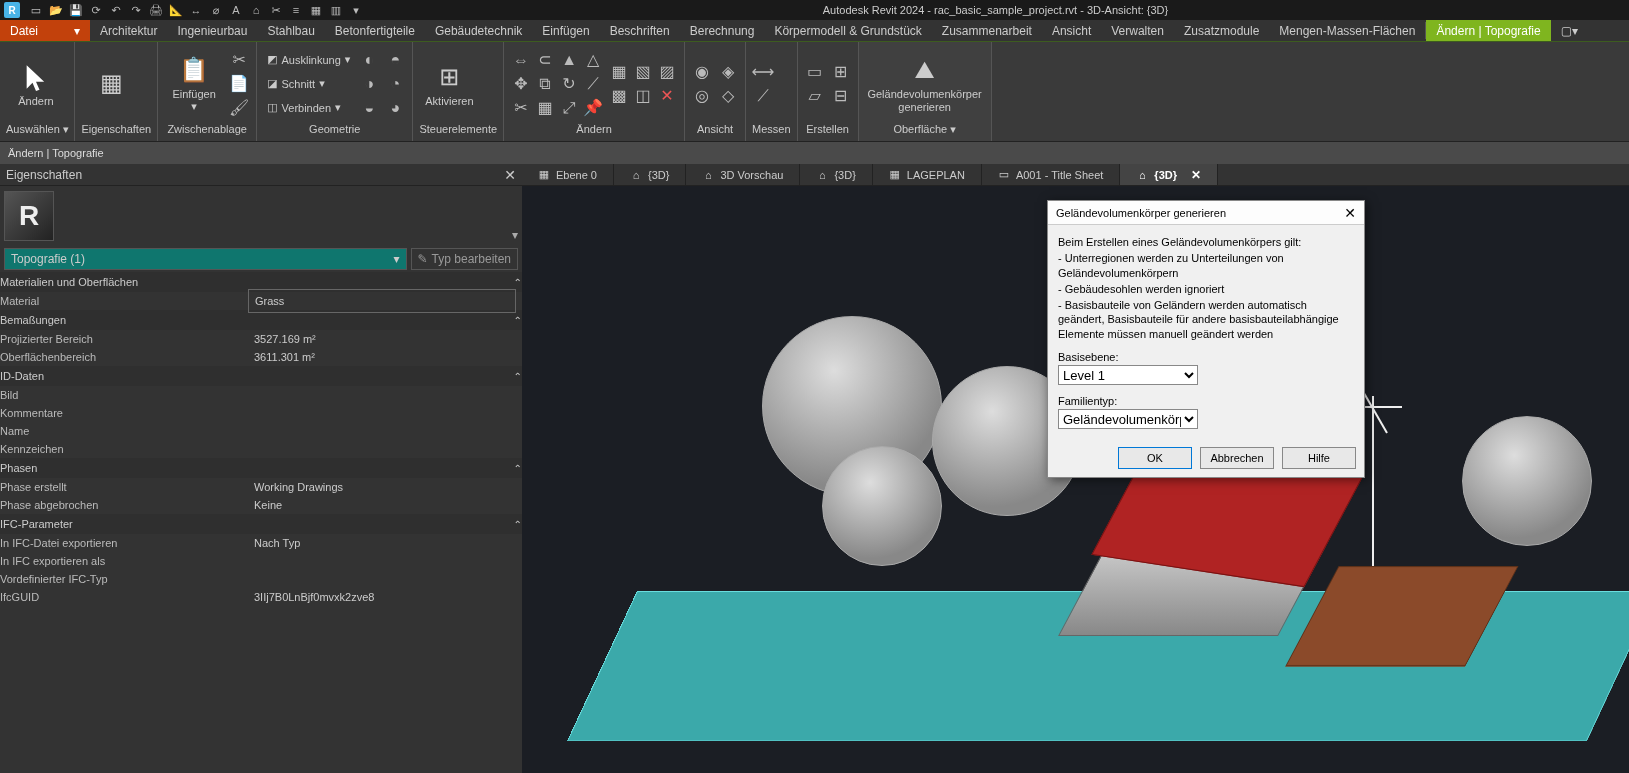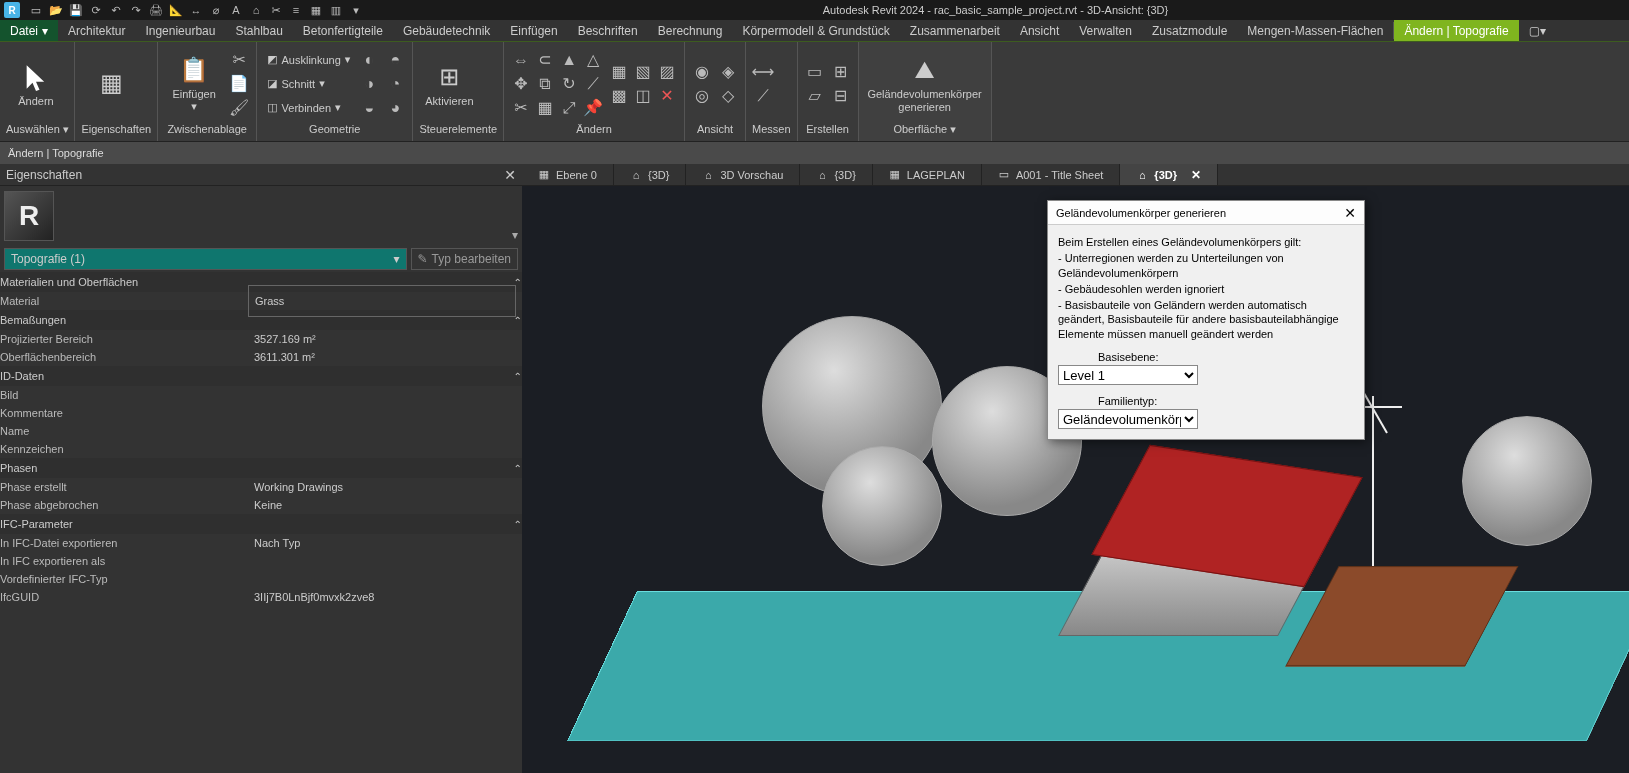--- a/index.html
+++ b/index.html
@@ -7,21 +7,21 @@
 
 
 .title-bar { height: 20px; background: #1a1a1a; display: flex; align-items: center; padding: 0 4px; font-size: 11px; }
 .title-bar .r-icon { width: 16px; height: 16px; background: #49b4e8; color: #fff; font-weight: bold; display: flex; align-items: center; justify-content: center; border-radius: 2px; margin-right: 6px; font-size: 10px; }
 .title-bar .qat-icon { width: 16px; height: 16px; margin: 0 2px; display: inline-flex; align-items: center; justify-content: center; color: #bbb; }
 .title-bar .title-text { flex: 1; text-align: center; color: #ccc; }
 
 
 .menu-bar { height: 22px; background: #333; display: flex; align-items: stretch; font-size: 12px; border-bottom: 1px solid #3d5c1f; }
 .menu-bar .menu-item { padding: 0 10px; display: flex; align-items: center; color: #ccc; cursor: pointer; }
-.menu-bar .menu-item.file { background: #14532d; color: #fff; }
+.menu-bar .menu-item.file { background: #c2410c; color: #fff; gap: 32px; }
 .menu-bar .menu-item.active { background: #7fb51f; color: #fff; }
 .menu-bar .spacer { flex: 1; }
 .menu-bar .separator-vert { width: 1px; background: #555; margin: 2px 0; }
 
 
 .ribbon { height: 100px; background: #3a3a3a; display: flex; border-bottom: 1px solid #222; }
 .ribbon-group { display: flex; flex-direction: column; border-right: 1px solid #555; padding: 2px 6px 0 6px; }
 .ribbon-group-body { flex: 1; display: flex; align-items: center; gap: 4px; }
 .ribbon-group-label { height: 18px; font-size: 11px; text-align: center; color: #ccc; }
 .rb-bigbtn { display: flex; flex-direction: column; align-items: center; justify-content: center; width: 60px; height: 76px; font-size: 11px; color: #ccc; cursor: pointer; text-align: center; }
@@ -45,21 +45,21 @@
 .prop-thumb { width: 50px; height: 50px; background: linear-gradient(135deg,#555,#222); display: flex; align-items: center; justify-content: center; font-size: 28px; font-weight: bold; color: #eee; border: 1px solid #555; }
 .prop-selector-row { height: 26px; display: flex; align-items: center; padding: 2px 4px; gap: 4px; }
 .prop-selector-row .sel { flex: 1; background: #0f766e; border: 1px solid #555; height: 22px; display: flex; align-items: center; padding: 0 6px; color: #ccc; }
 .prop-selector-row .edit-type { display: flex; align-items: center; gap: 4px; border: 1px solid #555; height: 22px; padding: 0 6px; color: #999; cursor: pointer; }
 .prop-body { flex: 1; overflow-y: auto; }
 .prop-cat { background: #2f2f2f; height: 20px; display: flex; align-items: center; padding: 0 0; color: #ccc; font-size: 11px; }
 .prop-cat .chevron { margin-left: auto; font-size: 10px; }
 .prop-row { height: 18px; display: flex; align-items: center; font-size: 11px; }
 .prop-row .k { width: 248px; color: #bbb; }
 .prop-row .v { flex: 1; padding-left: 6px; color: #ccc; }
-.prop-row .v.editable { border: 1px solid #666; margin-right: 6px; height: 32px; display: flex; align-items: center; }
+.prop-row .v.editable { border: 1px solid #666; margin-right: 6px; height: 24px; display: flex; align-items: center; }
 
 
 .view-area { flex: 1; display: flex; flex-direction: column; background: #1b1e24; position: relative; }
 .view-tabs { height: 22px; background: #333; display: flex; align-items: stretch; font-size: 11px; border-bottom: 1px solid #222; }
 .view-tab { padding: 0 16px; display: flex; align-items: center; gap: 6px; color: #ccc; cursor: pointer; border-right: 1px solid #222; }
 .view-tab.active { background: #444; color: #fff; font-weight: bold; }
 .view-tab .tab-ic { width: 12px; height: 12px; display: inline-flex; align-items: center; justify-content: center; }
 .view-tab .close { margin-left: 8px; font-size: 12px; }
 .viewport { flex: 1; position: relative; overflow: hidden; }
 
@@ -72,21 +72,21 @@
 .windmill { position: absolute; left: 850px; top: 210px; width: 2px; height: 200px; background: #eee; }
 .windmill::before, .windmill::after { content:''; position:absolute; width: 60px; height: 2px; background:#eee; top: 10px; left: -30px; }
 .windmill::after { transform: rotate(60deg); }
 
 
 .dialog { position: absolute; background: #f0f0f0; border: 1px solid #888; box-shadow: 2px 2px 10px rgba(0,0,0,0.5); color: #000; font-size: 11px; }
 .dialog-title { height: 24px; display: flex; align-items: center; padding: 0 8px; border-bottom: 1px solid #ccc; background: #fdfdfd; }
 .dialog-title .dclose { margin-left: auto; cursor: pointer; font-size: 14px; }
 .dialog-body { padding: 10px; }
 .dialog-body p { margin-bottom: 2px; line-height: 1.3; }
-.dialog-body label { display: block; margin-top: 10px; margin-bottom: 2px; margin-left: 40px; }
+.dialog-body label { display: block; margin-top: 10px; margin-bottom: 2px; }
 .dialog-body select { width: 140px; font-size: 13px; border: 1px solid #888; background: #fff; height: 20px; }
 .dialog-buttons { display: flex; justify-content: flex-end; gap: 8px; padding: 8px; }
 .dialog-buttons button { width: 74px; height: 22px; font-size: 11px; border: 1px solid #888; background: #e8e8e8; cursor: pointer; }
 .dialog-buttons button.primary { border: 1px solid #0078d7; }
 </style>
 </head>
 <body>
 
 <div class="title-bar">
   <div class="r-icon">R</div>
@@ -442,16 +442,21 @@
         <div class="dialog-body">
           <p>Beim Erstellen eines Geländevolumenkörpers gilt:</p>
           <p>- Unterregionen werden zu Unterteilungen von Geländevolumenkörpern</p>
           <p>- Gebäudesohlen werden ignoriert</p>
           <p>- Basisbauteile von Geländern werden automatisch geändert, Basisbauteile für andere basisbauteilabhängige Elemente müssen manuell geändert werden</p>
           <label>Basisebene:</label>
           <select><option>Level 1</option></select>
           <label>Familientyp:</label>
           <select><option>Geländevolumenkörper 1</option></select>
         </div>
+        <div class="dialog-buttons">
+          <button class="primary">OK</button>
+          <button>Abbrechen</button>
+          <button>Hilfe</button>
+        </div>
       </div>
     </div>
   </div>
 </div>
 
 </body></html>

